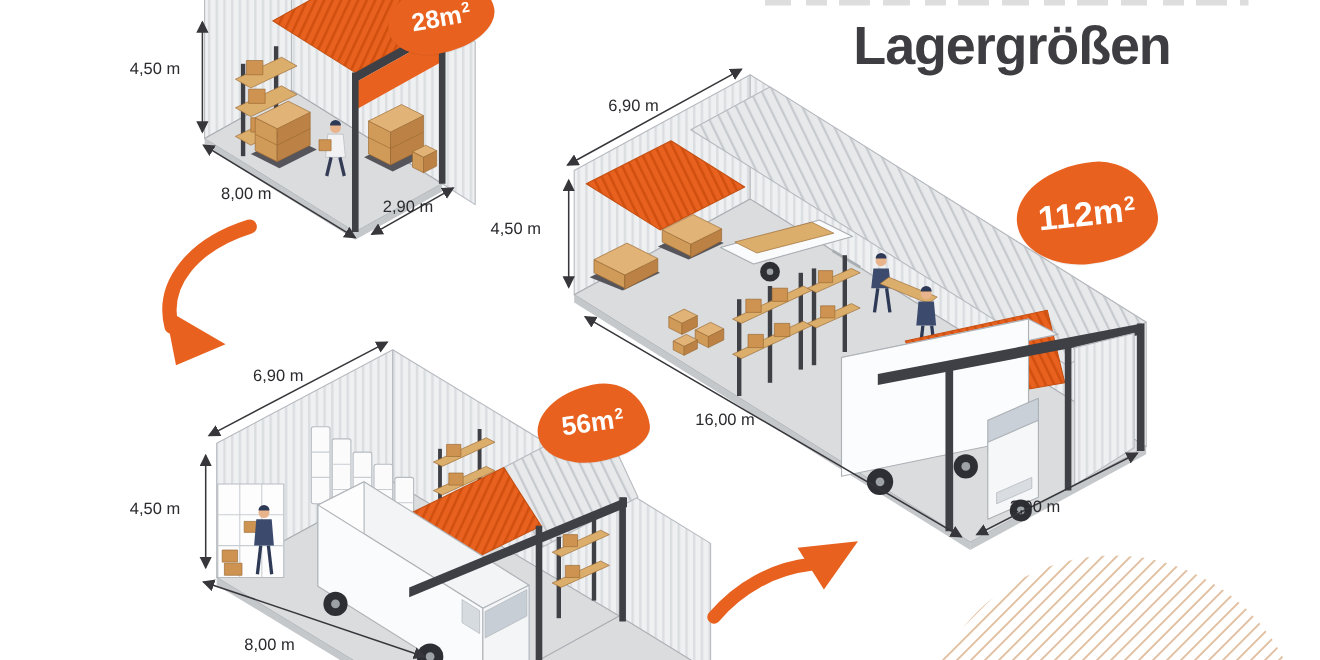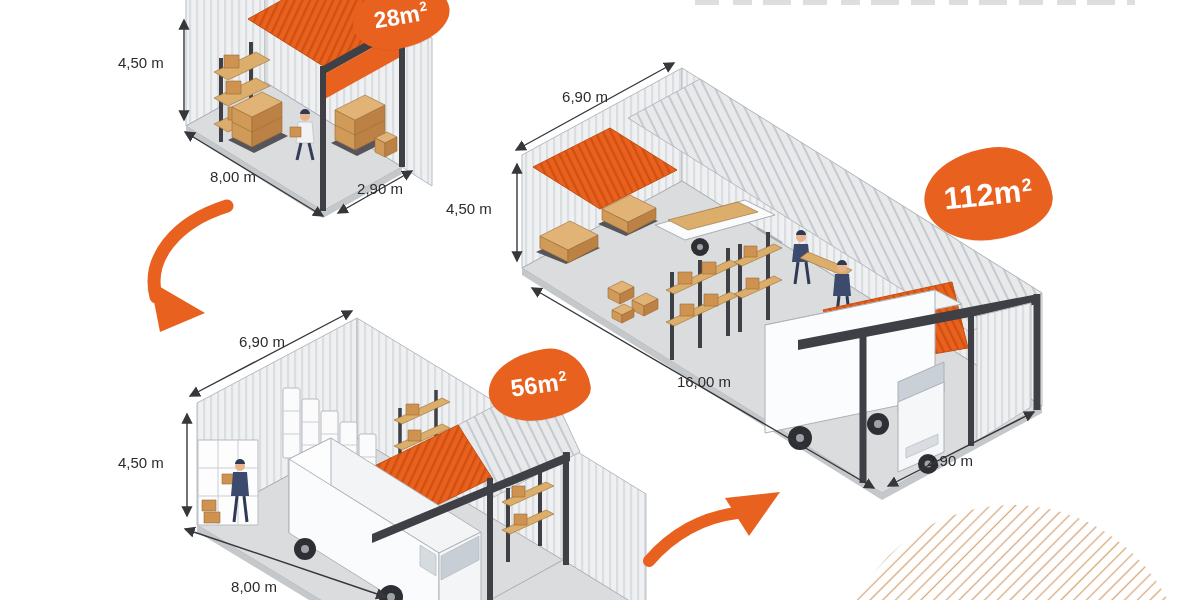--- a/index.html
+++ b/index.html
@@ -17,21 +17,21 @@
          display:flex;align-items:center;justify-content:center;line-height:1;
          box-shadow:0 1px 0 rgba(0,0,0,.05);}
   .badge sup{font-size:58%;margin-top:-10px;margin-left:1px;}
   #badge-28{left:352px;top:-16px;width:98px;height:64px;font-size:23px;
             border-radius:54% 46% 58% 42% / 56% 50% 50% 44%;transform:rotate(-10deg);}
   #badge-56{left:488px;top:350px;width:102px;height:70px;font-size:24px;
             border-radius:60% 40% 52% 48% / 55% 62% 38% 45%;transform:rotate(-8deg);}
   #badge-112{left:924px;top:148px;width:128px;height:92px;font-size:31px;
             border-radius:58% 42% 52% 48% / 52% 60% 40% 48%;transform:rotate(-6deg);}
   .dim{position:absolute;font-size:15px;font-weight:500;color:#2B2B2F;width:64px;}
-  .c{text-align:center}.r{text-align:left}
+  .c{text-align:left}.r{text-align:left}
 </style>
 </head>
 <body>
 
 <div class="stage">
 
 <svg class="scene" width="1200" height="600" viewBox="0 0 1200 600">
 <defs>
   <pattern id="wall" patternUnits="userSpaceOnUse" width="7" height="7">
     <rect width="7" height="7" fill="#EEF0F2"></rect>
@@ -312,20 +312,21 @@
   <polygon points="150,281 205,313 160,332" fill="#E8611F"></polygon>
 </g>
 <g>
   <path d="M649,561 C672,534 703,517 737,513" stroke="#E8611F" stroke-width="12" fill="none" stroke-linecap="round"></path>
   <polygon points="725,498 749,536 780,492" fill="#E8611F"></polygon>
 </g>
 </svg>
 
 <div class="topfrag"></div>
 
+<div class="page-title">Lagergrößen</div>
 
 <div class="badge" id="badge-28">
   <span>28m</span>
       <sup>2</sup>
 </div>
 <div class="badge" id="badge-56">
   <span>56m</span>
       <sup>2</sup>
 </div>
 <div class="badge" id="badge-112">
@@ -336,16 +337,16 @@
 <div class="dim r" style="left:118px;top:54px;">4,50 m</div>
 <div class="dim c" style="left:201px;top:168px;">8,00 m</div>
 <div class="dim c" style="left:348px;top:180px;">2,90 m</div>
 
 <div class="dim c" style="left:230px;top:333px;">6,90 m</div>
 <div class="dim r" style="left:118px;top:454px;">4,50 m</div>
 <div class="dim c" style="left:222px;top:578px;">8,00 m</div>
 
 <div class="dim c" style="left:553px;top:88px;">6,90 m</div>
 <div class="dim r" style="left:446px;top:200px;">4,50 m</div>
-<div class="dim c" style="left:672px;top:373px;">16,00 m</div>
+<div class="dim c" style="left:632px;top:373px;">16,00 m</div>
 <div class="dim c" style="left:918px;top:452px;">2,90 m</div>
 
 </div>
 
 </body></html>

